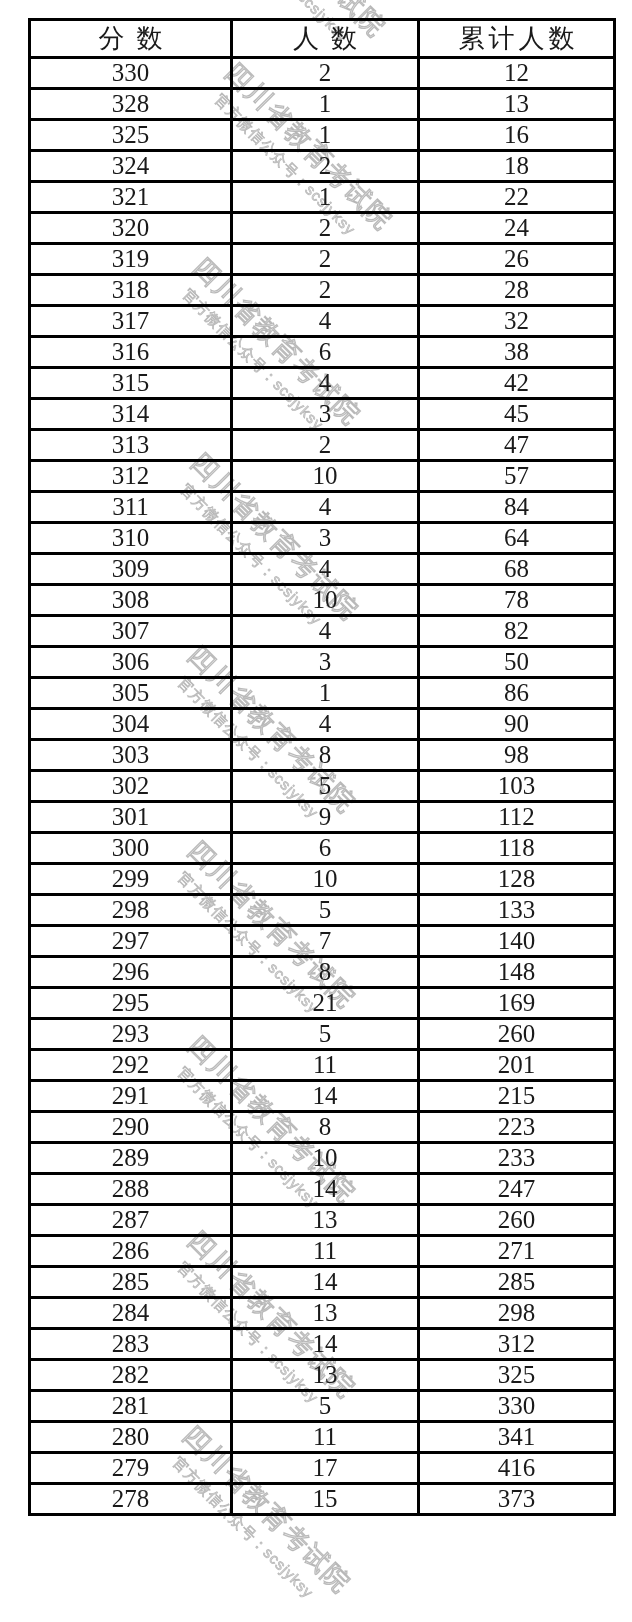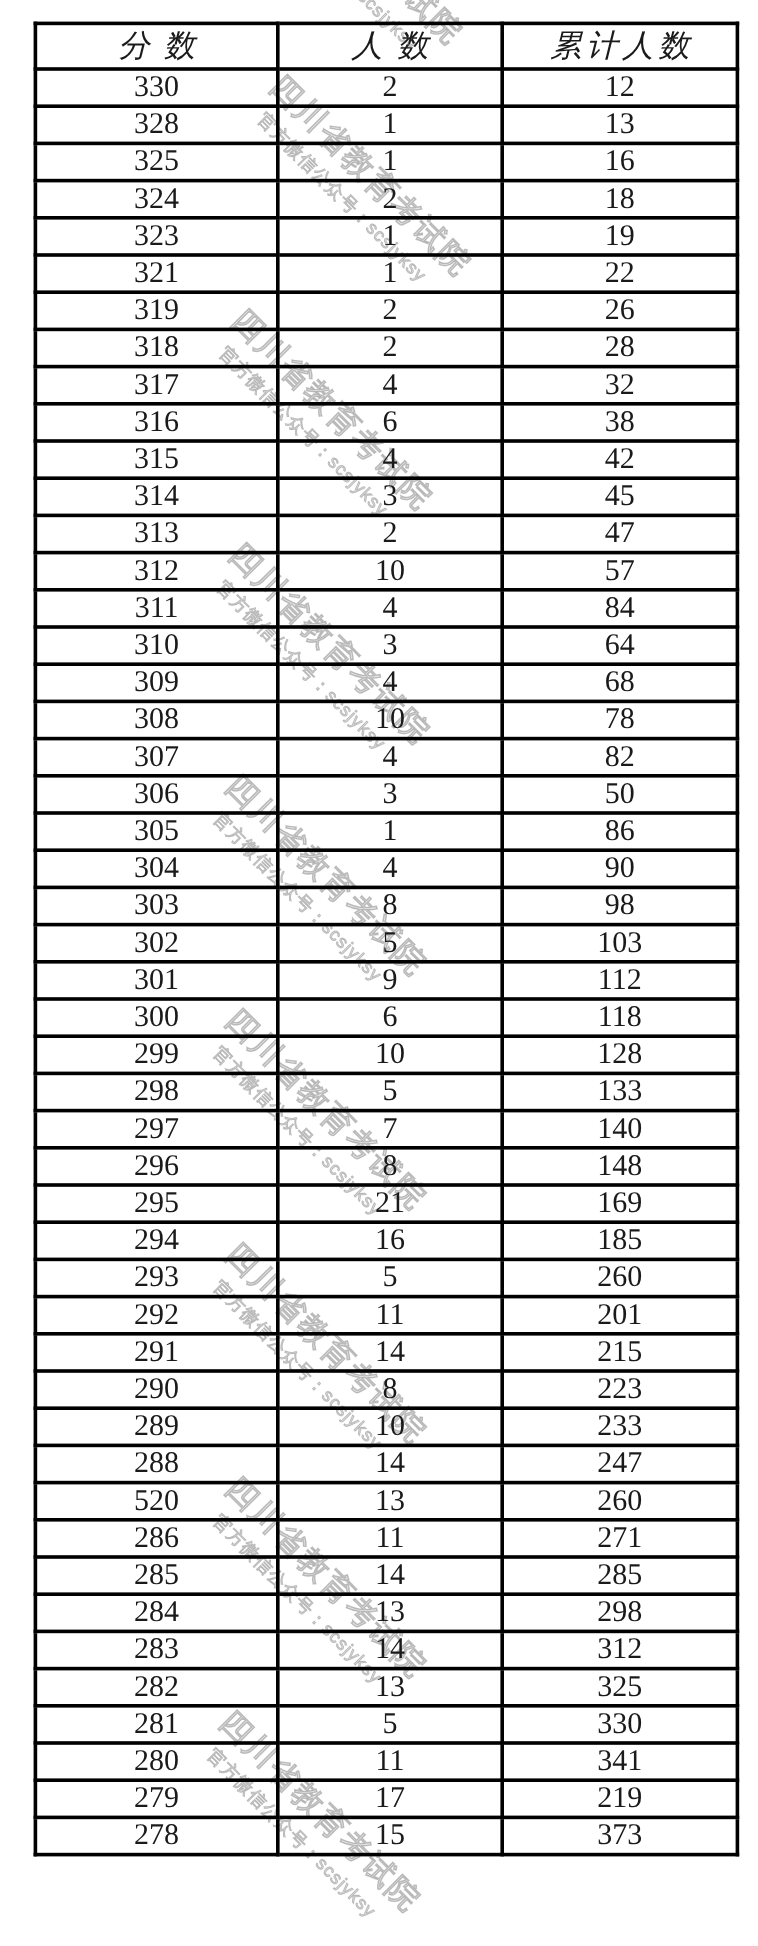--- a/index.html
+++ b/index.html
@@ -63,21 +63,20 @@
     text-align: center;
     vertical-align: middle;
     padding: 0;
     background: transparent;
     font-weight: normal;
     overflow: hidden;
   }
   #score-table th {
     height: 29px;
     font-size: 26px;
-    font-style: italic;
   }
   #score-table td {
     height: 27px;
     font-size: 25px;
   }
   th.th-wide-spacing   { letter-spacing: 12px; text-indent: 12px; }
   th.th-narrow-spacing { letter-spacing: 4px;  text-indent: 4px; }
 </style>
 </head>
 <body>
@@ -149,30 +148,30 @@
         <td>325</td>
         <td>1</td>
         <td>16</td>
       </tr>
       <tr>
         <td>324</td>
         <td>2</td>
         <td>18</td>
       </tr>
       <tr>
-        <td>323</td>
-        <td>1</td>
-        <td>19</td>
-      </tr>
-      <tr>
         <td>321</td>
         <td>1</td>
         <td>22</td>
       </tr>
       <tr>
+        <td>320</td>
+        <td>2</td>
+        <td>24</td>
+      </tr>
+      <tr>
         <td>319</td>
         <td>2</td>
         <td>26</td>
       </tr>
       <tr>
         <td>318</td>
         <td>2</td>
         <td>28</td>
       </tr>
       <tr>
@@ -284,25 +283,20 @@
         <td>296</td>
         <td>8</td>
         <td>148</td>
       </tr>
       <tr>
         <td>295</td>
         <td>21</td>
         <td>169</td>
       </tr>
       <tr>
-        <td>294</td>
-        <td>16</td>
-        <td>185</td>
-      </tr>
-      <tr>
         <td>293</td>
         <td>5</td>
         <td>260</td>
       </tr>
       <tr>
         <td>292</td>
         <td>11</td>
         <td>201</td>
       </tr>
       <tr>
@@ -319,21 +313,21 @@
         <td>289</td>
         <td>10</td>
         <td>233</td>
       </tr>
       <tr>
         <td>288</td>
         <td>14</td>
         <td>247</td>
       </tr>
       <tr>
-        <td>520</td>
+        <td>287</td>
         <td>13</td>
         <td>260</td>
       </tr>
       <tr>
         <td>286</td>
         <td>11</td>
         <td>271</td>
       </tr>
       <tr>
         <td>285</td>
@@ -361,21 +355,21 @@
         <td>330</td>
       </tr>
       <tr>
         <td>280</td>
         <td>11</td>
         <td>341</td>
       </tr>
       <tr>
         <td>279</td>
         <td>17</td>
-        <td>219</td>
+        <td>416</td>
       </tr>
       <tr>
         <td>278</td>
         <td>15</td>
         <td>373</td>
       </tr>
     </tbody>
 </table>
 
 </body></html>

